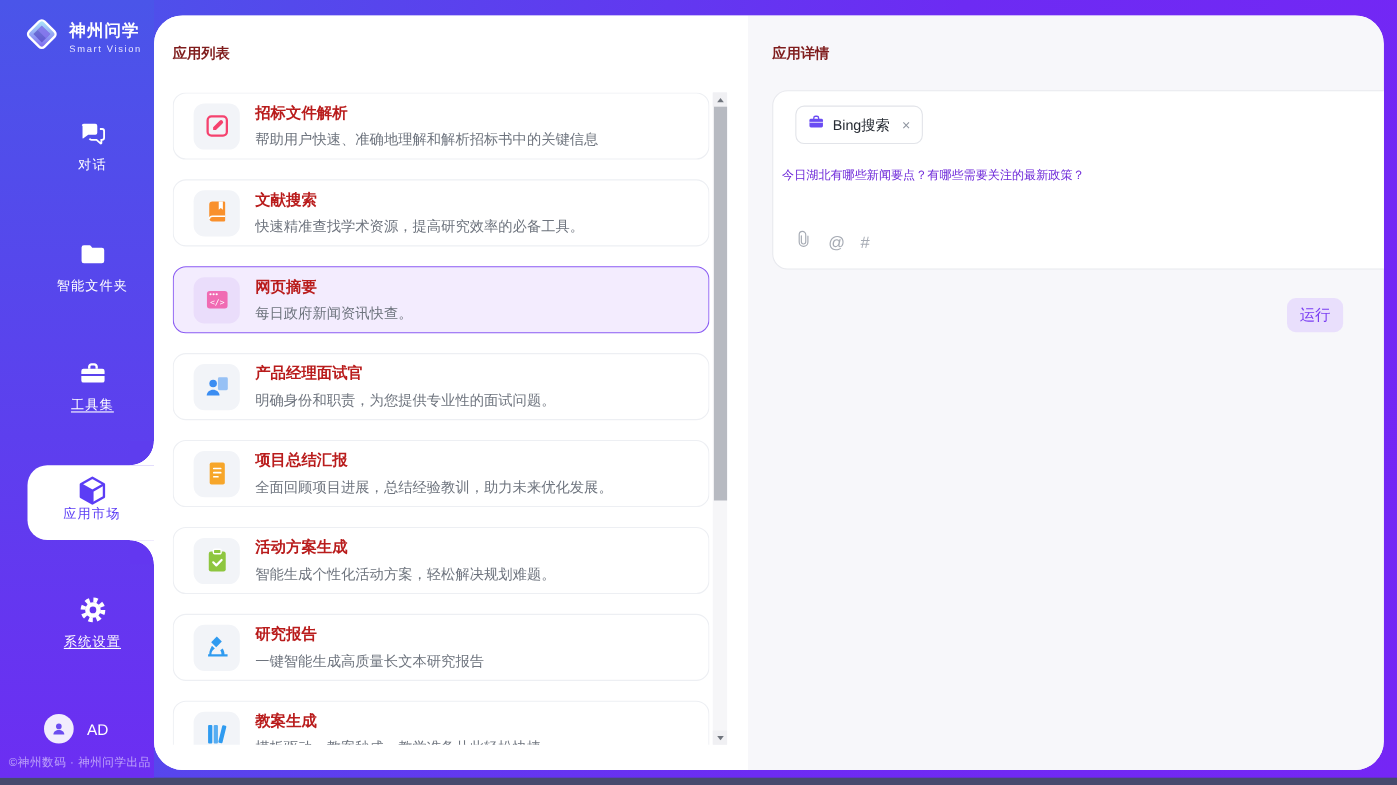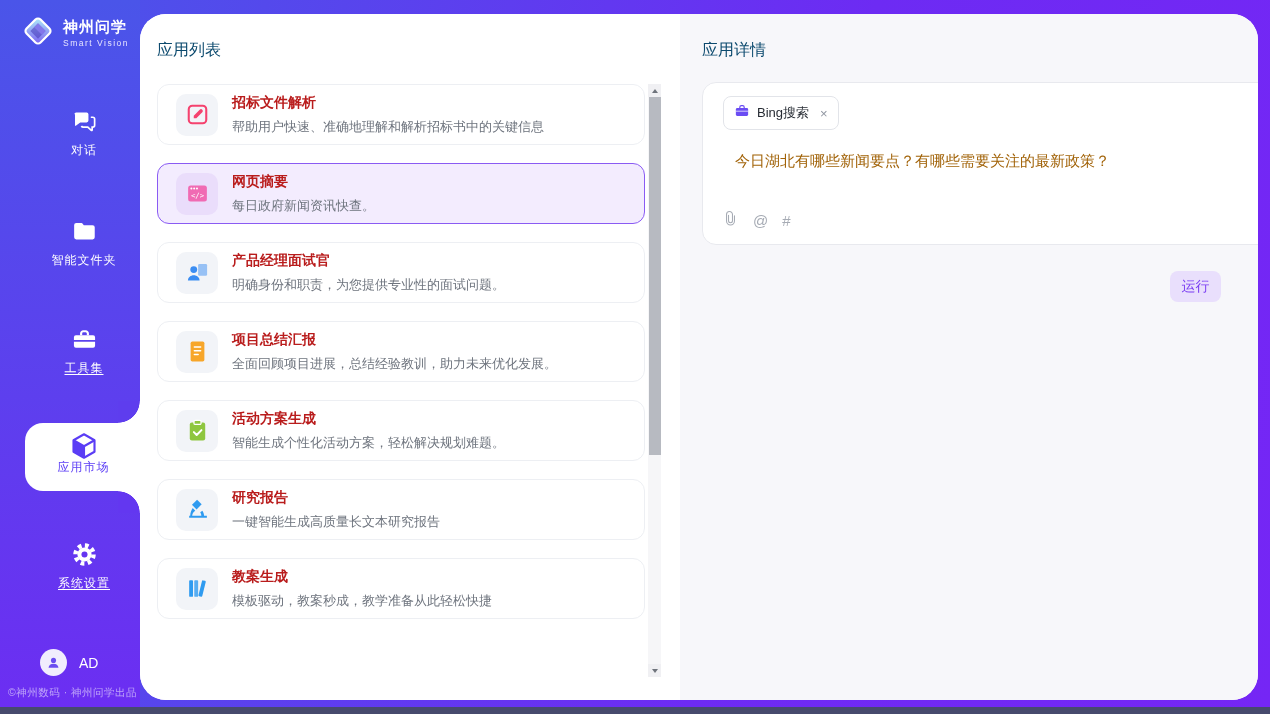--- a/index.html
+++ b/index.html
@@ -36,21 +36,21 @@
   .avatar { width:27px; height:27px; border-radius:50%; background:#f1edfd; display:flex; align-items:center; justify-content:center; }
   .user-name { color:#fff; font-size:14px; }
   .sidebar-footer { position:absolute; left:8px; top:686px; width:132px; white-space:nowrap;
     color:rgba(255,255,255,0.55); font-size:10.5px; letter-spacing:.5px; }
 
   
   .main { position:absolute; left:140px; top:14px; width:1118px; height:686px;
     border-radius:26px; overflow:hidden; display:flex; background:#fff; }
 
   .left-panel { position:relative; width:540px; background:#fff; }
-  .panel-title { position:absolute; top:26px; left:17px; font-size:16px; font-weight:400; color:#0c4a6e; }
+  .panel-title { position:absolute; top:26px; left:17px; font-size:13px; font-weight:700; color:#7f1d1d; }
   .right-panel .panel-title { left:22px; }
 
   .app-list { position:absolute; top:70px; left:17px; width:488px; height:593px; overflow:hidden; }
   .app-card { display:flex; align-items:center; height:61px; margin-bottom:18px;
     border:1px solid #edeff3; border-radius:12px; background:#fff; cursor:pointer; }
   .app-card.selected { background:#f3ecfe; border-color:#8a5bf3; }
   .app-icon-box { width:42px; height:42px; margin-left:18px; border-radius:10px; background:#f2f4f8;
     display:flex; align-items:center; justify-content:center; flex:none; }
   .app-card.selected .app-icon-box { background:#eaddfb; }
   .app-texts { margin-left:14px; }
@@ -66,21 +66,21 @@
   .tri-down { width:0; height:0; border-left:3.5px solid transparent; border-right:3.5px solid transparent; border-top:4.5px solid #6f747c; }
   .sb-thumb { position:absolute; left:0.5px; top:13px; width:12px; height:358px; background:#b7bac1; cursor:grab; }
 
   .right-panel { position:relative; flex:1; background:#f7f7fa; }
   .detail-card { position:absolute; top:68px; left:22px; width:578px; height:163px;
     background:#fff; border:1px solid #e8e9ee; border-radius:14px; }
   .tool-chip { position:absolute; top:13px; left:20px; display:inline-flex; align-items:center; gap:7px;
     padding:6px 10px; border:1px solid #e2e4e9; border-radius:8px; background:#fff; cursor:pointer; }
   .chip-label { font-size:13px; color:#262b33; }
   .chip-close { font-size:13px; color:#9096a1; margin-left:4px; cursor:pointer; line-height:1; }
-  .query-text { position:absolute; top:69px; left:32px; right:20px; font-size:15px; color:#a16207; cursor:text; }
+  .query-text { position:absolute; top:69px; left:8px; right:20px; font-size:11px; color:#6d28d9; cursor:text; }
   .composer-icons { position:absolute; left:19px; bottom:13px; display:flex; align-items:center; gap:14px; }
   .composer-icons .glyph { font-size:15px; color:#a6abb4; cursor:pointer; }
   .run-btn { position:absolute; top:257px; left:490px; width:51px; height:31px; border:none; border-radius:8px;
     background:#e9dffc; color:#7b3ff2; font-size:14px; font-family:inherit; cursor:pointer; }
 </style>
 </head>
 <body>
 
 <div class="dark-strip"></div>
 
@@ -165,20 +165,33 @@
         <div class="app-card">
     <span class="app-icon-box">
             <svg width="25" height="25" viewBox="0 0 24 24">
       <rect x="3.6" y="3.6" width="16.8" height="16.8" rx="3.4" fill="none" stroke="#f5426e" stroke-width="2"></rect>
       <path d="M8.4 15.6v-2.5l5.7-5.7a1.75 1.75 0 0 1 2.5 2.5l-5.7 5.7z" fill="#f5426e"></path>
     </svg>
           </span>
     <span class="app-texts">
       <div class="app-name">招标文件解析</div>
       <div class="app-desc">帮助用户快速、准确地理解和解析招标书中的关键信息</div>
+    </span>
+  </div>
+        <div class="app-card">
+    <span class="app-icon-box">
+            <svg width="25" height="25" viewBox="0 0 24 24">
+      <path d="M5 4.8A2.8 2.8 0 0 1 7.8 2h10.1a1 1 0 0 1 1 1v15.6a1 1 0 0 1-1 1H8a3 3 0 0 1-3-3z" fill="#f9902c"></path>
+      <path d="M13.3 2h3.6v7.2l-1.8-1.4-1.8 1.4z" fill="#ffffff"></path>
+      <path d="M5 17.6a2.9 2.9 0 0 1 2.9-2.6h11" fill="none" stroke="#ffffff" stroke-width="1.3"></path>
+    </svg>
+          </span>
+    <span class="app-texts">
+      <div class="app-name">文献搜索</div>
+      <div class="app-desc">快速精准查找学术资源，提高研究效率的必备工具。</div>
     </span>
   </div>
         <div class="app-card selected">
     <span class="app-icon-box">
             <svg width="25" height="25" viewBox="0 0 24 24">
       <rect x="3" y="4.4" width="18" height="15.2" rx="2.4" fill="#f06bb3"></rect>
       <circle cx="6.1" cy="7.2" r=".95" fill="#ffffff"></circle>
               <circle cx="8.8" cy="7.2" r=".95" fill="#ffffff"></circle>
               <circle cx="11.5" cy="7.2" r=".95" fill="#ffffff"></circle>
       <text x="12" y="16.4" font-size="7" fill="#ffffff" text-anchor="middle" font-family="DejaVu Sans Mono, monospace">&lt;/&gt;</text>

